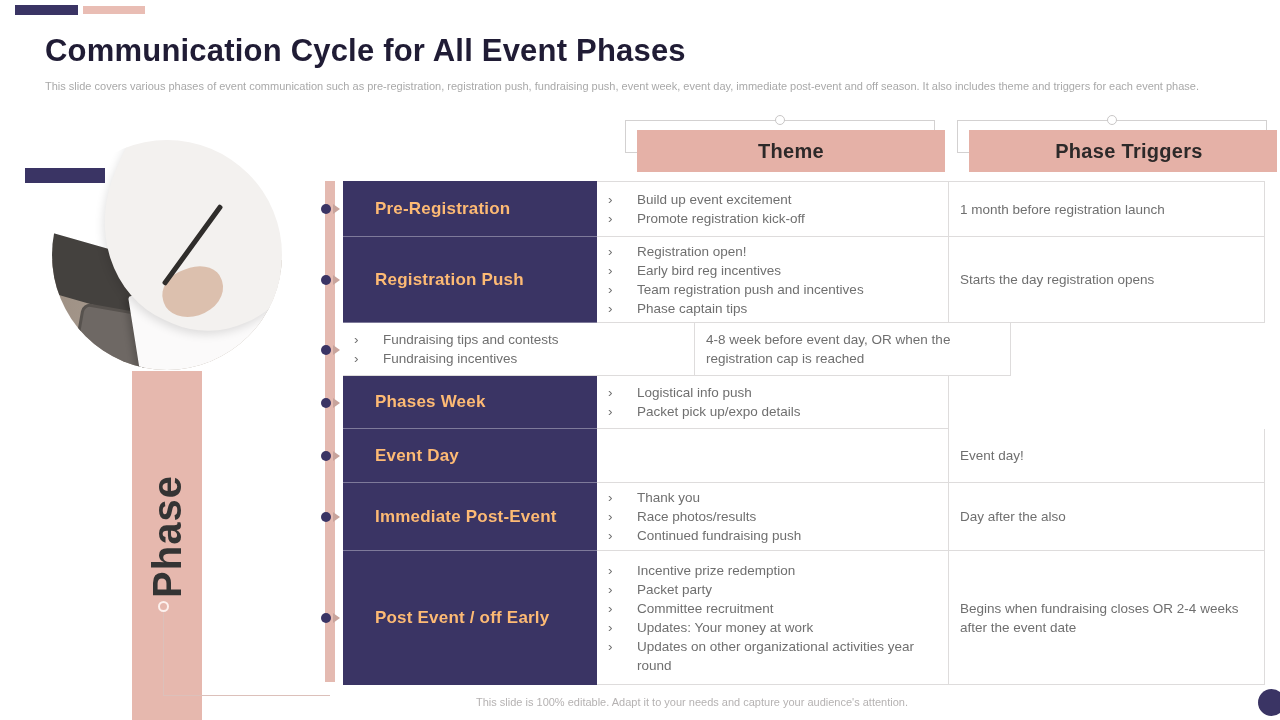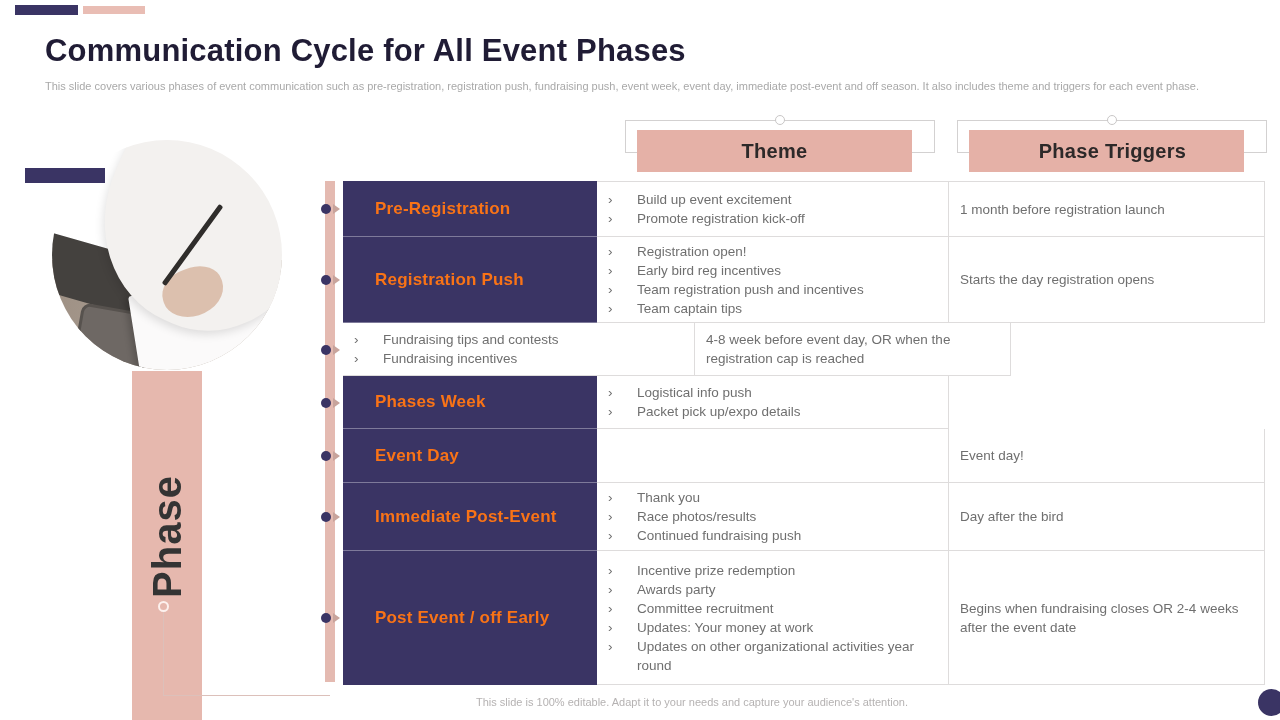--- a/index.html
+++ b/index.html
@@ -47,37 +47,37 @@
   .connector-h{position:absolute;left:151px;top:695px;width:167px;height:1px;background:var(--connector);z-index:4;}
 
   
   .pink-strip{position:absolute;left:313px;top:181px;width:10px;height:501px;background:var(--pink-strip);}
 
   
   .ph-outline{position:absolute;top:120px;height:33px;border:1px solid #d3d1d1;background:#fff;}
   .ph-outline.theme{left:613px;width:310px;}
   .ph-outline.trig{left:945px;width:310px;}
   .ph-handle{position:absolute;left:50%;top:-6px;transform:translateX(-50%);width:10px;height:10px;border:1px solid #c9c7c7;border-radius:50%;background:#fff;}
-  .hdr-box{position:absolute;top:130px;width:275px;height:42px;background:var(--pink);display:flex;align-items:center;justify-content:center;
+  .hdr-box{position:absolute;top:130px;width:308px;height:42px;background:var(--pink);display:flex;align-items:center;justify-content:center;
            font-size:20px;font-weight:700;color:#2d2929;letter-spacing:.3px;}
   .hdr-box.theme{left:625px;}
   .hdr-box.trig{left:957px;padding-left:12px;}
 
   
   .grid{position:absolute;left:331px;top:181px;width:922px;}
   .row{position:relative;display:flex;}
   .row:nth-child(1){height:56px;}
   .row:nth-child(2){height:86px;}
   .row:nth-child(3){height:53px;}
   .row:nth-child(4){height:53px;}
   .row:nth-child(5){height:54px;}
   .row:nth-child(6){height:68px;}
   .row:nth-child(7){height:134px;}
   .cell{height:100%;}
-  .cell.phase{width:254px;background:var(--navy);color:#f97316;font-weight:700;font-size:17px;display:flex;align-items:center;padding-left:32px;letter-spacing:.2px;}
+  .cell.phase{width:254px;background:var(--navy);color:#fdba74;font-weight:700;font-size:17px;display:flex;align-items:center;padding-left:32px;letter-spacing:.2px;}
   .row:not(:last-child) .cell.phase{border-bottom:1px solid rgba(255,255,255,.35);}
   .cell.light{background:#fff;border-right:1px solid var(--line);border-bottom:1px solid var(--line);color:var(--body-gray);font-size:13.5px;}
   .row:first-child .cell.light{border-top:1px solid var(--line);}
   .cell.theme{width:352px;display:flex;align-items:center;}
   .cell.trig{width:316px;display:flex;align-items:center;padding:6px 18px 6px 11px;line-height:19px;}
   .cell.theme ul{list-style:none;width:100%;}
   .cell.theme li{position:relative;padding-left:40px;padding-right:8px;line-height:19px;}
   .cell.theme .bullet{position:absolute;left:11px;top:0;}
 
   
@@ -152,21 +152,21 @@
       <div class="marker">
           <span class="dot"></span>
           <span class="tri"></span>
         </div>
       <div class="cell phase">Registration Push</div>
       <div class="cell light theme">
         <ul>
           <li><span class="bullet">›</span><span>Registration open!</span></li>
           <li><span class="bullet">›</span><span>Early bird reg incentives</span></li>
           <li><span class="bullet">›</span><span>Team registration push and incentives</span></li>
-          <li><span class="bullet">›</span><span>Team captain tips</span></li>
+          <li><span class="bullet">›</span><span>Phase captain tips</span></li>
         </ul>
       </div>
       <div class="cell light trig">Starts the day registration opens</div>
     </div>
 
     <div class="row">
       <div class="marker">
           <span class="dot"></span>
           <span class="tri"></span>
         </div>
@@ -211,33 +211,33 @@
           <span class="tri"></span>
         </div>
       <div class="cell phase">Immediate Post-Event</div>
       <div class="cell light theme">
         <ul>
           <li><span class="bullet">›</span><span>Thank you</span></li>
           <li><span class="bullet">›</span><span>Race photos/results</span></li>
           <li><span class="bullet">›</span><span>Continued fundraising push</span></li>
         </ul>
       </div>
-      <div class="cell light trig">Day after the bird</div>
+      <div class="cell light trig">Day after the also</div>
     </div>
 
     <div class="row">
       <div class="marker">
           <span class="dot"></span>
           <span class="tri"></span>
         </div>
       <div class="cell phase">Post Event / off Early</div>
       <div class="cell light theme">
         <ul>
           <li><span class="bullet">›</span><span>Incentive prize redemption</span></li>
-          <li><span class="bullet">›</span><span>Awards party</span></li>
+          <li><span class="bullet">›</span><span>Packet party</span></li>
           <li><span class="bullet">›</span><span>Committee recruitment</span></li>
           <li><span class="bullet">›</span><span>Updates: Your money at work</span></li>
           <li><span class="bullet">›</span><span>Updates on other organizational activities year round</span></li>
         </ul>
       </div>
       <div class="cell light trig">Begins when fundraising closes OR 2-4 weeks after the event date</div>
     </div>
 
   </div>
 

